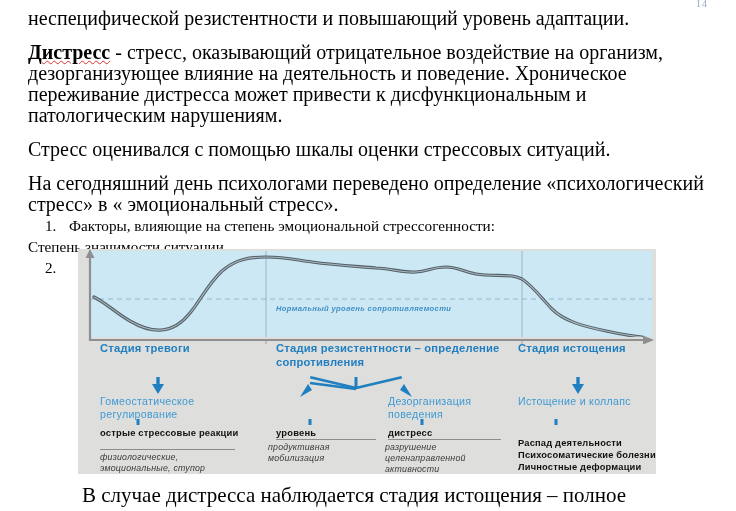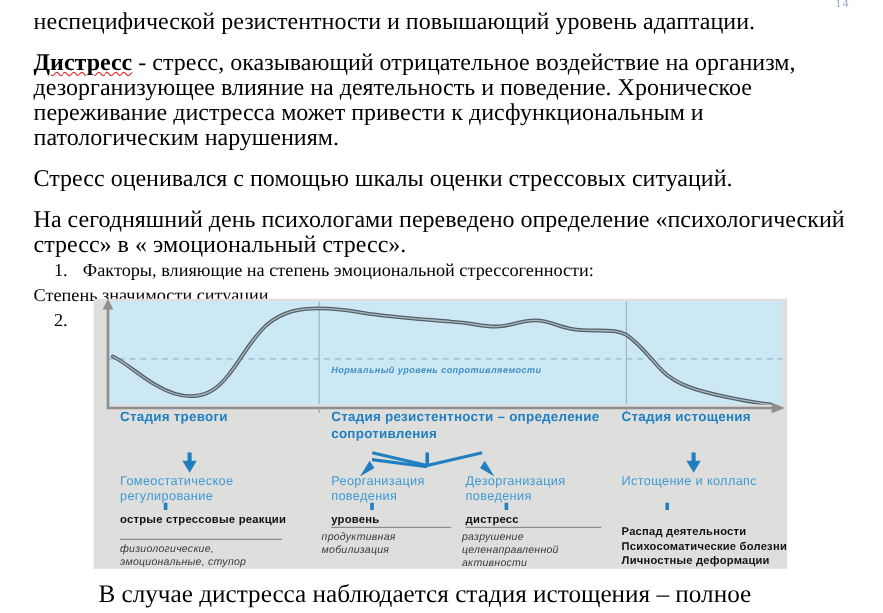--- a/index.html
+++ b/index.html
@@ -364,21 +364,20 @@
       <polygon points="500,145 494,135 506,135" fill="#1f7fc0"></polygon>
     </g>
 
     <line x1="60" y1="170" x2="60" y2="176" stroke="#1f7fc0" stroke-width="3"></line>
     <line x1="232" y1="170" x2="232" y2="176" stroke="#1f7fc0" stroke-width="3"></line>
     <line x1="344" y1="170" x2="344" y2="176" stroke="#1f7fc0" stroke-width="3"></line>
     <line x1="478" y1="170" x2="478" y2="176" stroke="#1f7fc0" stroke-width="3"></line>
   </svg>
 
   <div class="subhead b1">Гомеостатическое регулирование</div>
-  <div class="subhead b2">Реорганизация поведения</div>
   <div class="subhead b3">Дезорганизация поведения</div>
   <div class="subhead b4">Истощение и коллапс</div>
 
   <div class="keyword k1">острые стрессовые реакции</div>
   <div class="keyword k2">уровень</div>
   <div class="keyword k3">дистресс</div>
   <div class="detail-bold">Распад деятельности Психосоматические болезни Личностные деформации</div>
 
   <div class="rule r1"></div>
   <div class="rule r2"></div>

